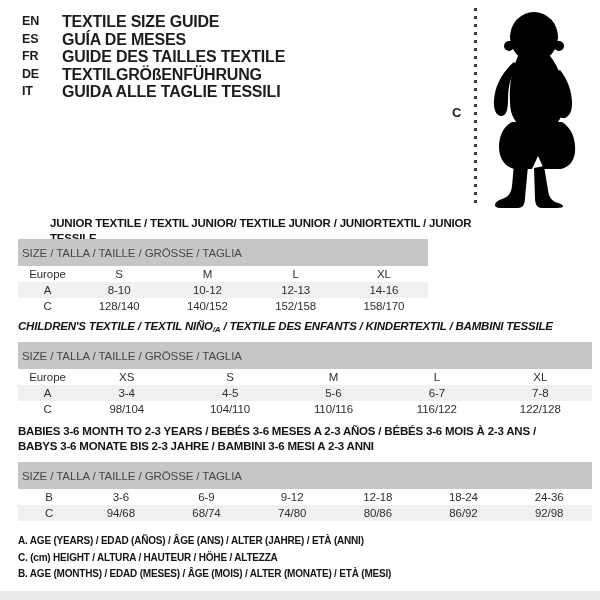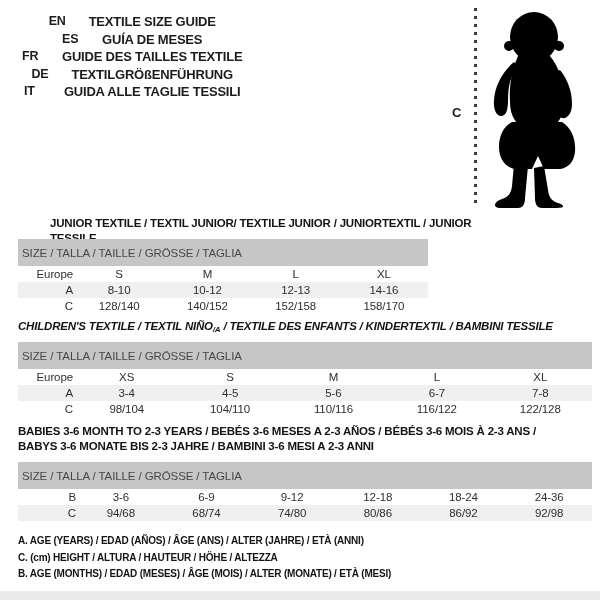--- a/index.html
+++ b/index.html
@@ -8,26 +8,26 @@
     position:relative;
     width:600px; height:600px;
     background:#ffffff;
     font-family:"Liberation Sans","DejaVu Sans",sans-serif;
     color:#1c1c1c;
     overflow:hidden;
   }
 
   
   .lang-block { position:absolute; left:22px; top:13px; }
-  .lang-row { display:flex; line-height:17.6px;justify-content:center; }
+  .lang-row { display:flex; line-height:17.6px; }
   .lang-code {
     width:40px; font-weight:700; font-size:12.5px; letter-spacing:-0.2px;
   }
   .lang-title {
-    font-weight:700; font-size:13px; letter-spacing:-0.2px;
+    font-weight:700; font-size:16px; letter-spacing:-0.2px;
   }
 
   
   .figure-area { position:absolute; left:0; top:0; }
   .dotted-line {
     position:absolute; left:474px; top:8px; width:3px; height:198px;
     background:repeating-linear-gradient(to bottom,#3d3d3d 0 3.5px,transparent 3.5px 8px);
   }
   .fig-label {
     position:absolute; left:452px; top:105px;
@@ -49,21 +49,21 @@
     border-collapse:collapse; table-layout:fixed;
     font-size:11.5px; color:#2e2e2e; letter-spacing:-0.1px;
   }
   table.size-table th.bar {
     background:#c6c6c6; color:#474747;
     font-weight:400; font-size:11.5px;
     text-align:left; padding:1px 4px; height:27px;
     letter-spacing:-0.1px;
   }
   table.size-table td { height:16px; padding:0 2px; text-align:center; }
-  table.size-table td.rowlabel { text-align:right; padding-left:4px; }
+  table.size-table td.rowlabel { text-align:center; padding-left:4px; }
   table.size-table tr.shaded td { background:#f0f0f0; }
 
   
   .notes { position:absolute; left:18px; top:533px; }
   .note-line {
     font-weight:700; font-size:10px; letter-spacing:-0.2px;
     line-height:16.5px; color:#141414;
   }
 
   .bottom-strip {

